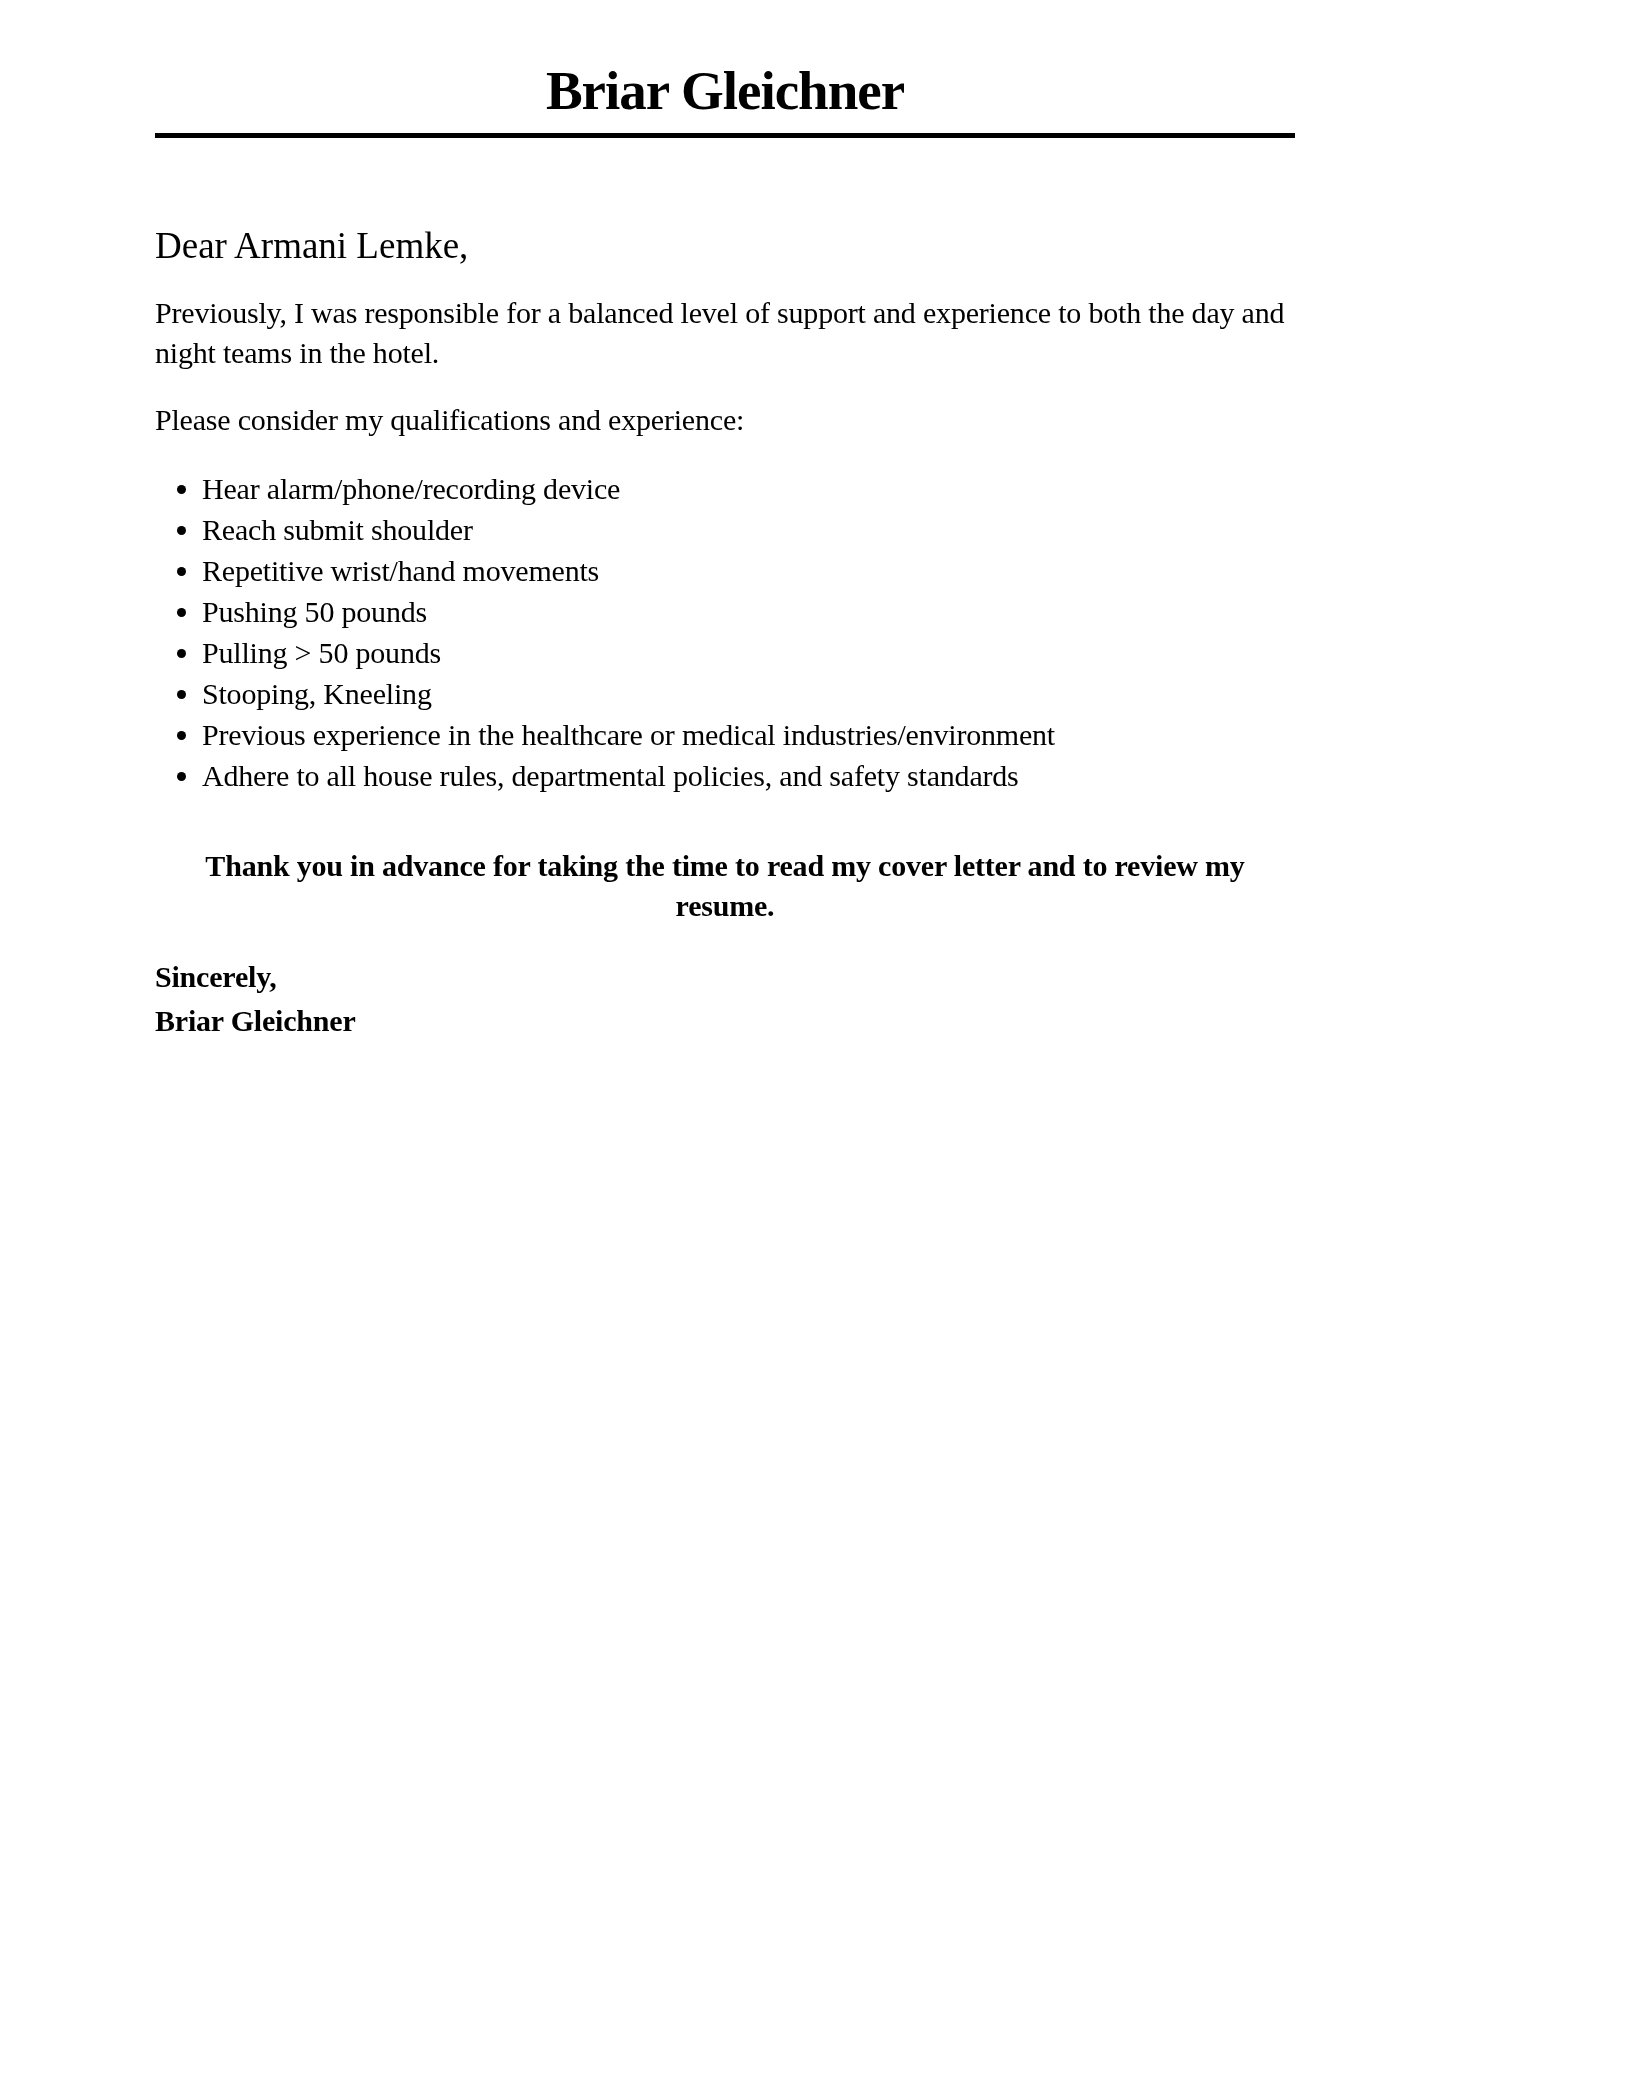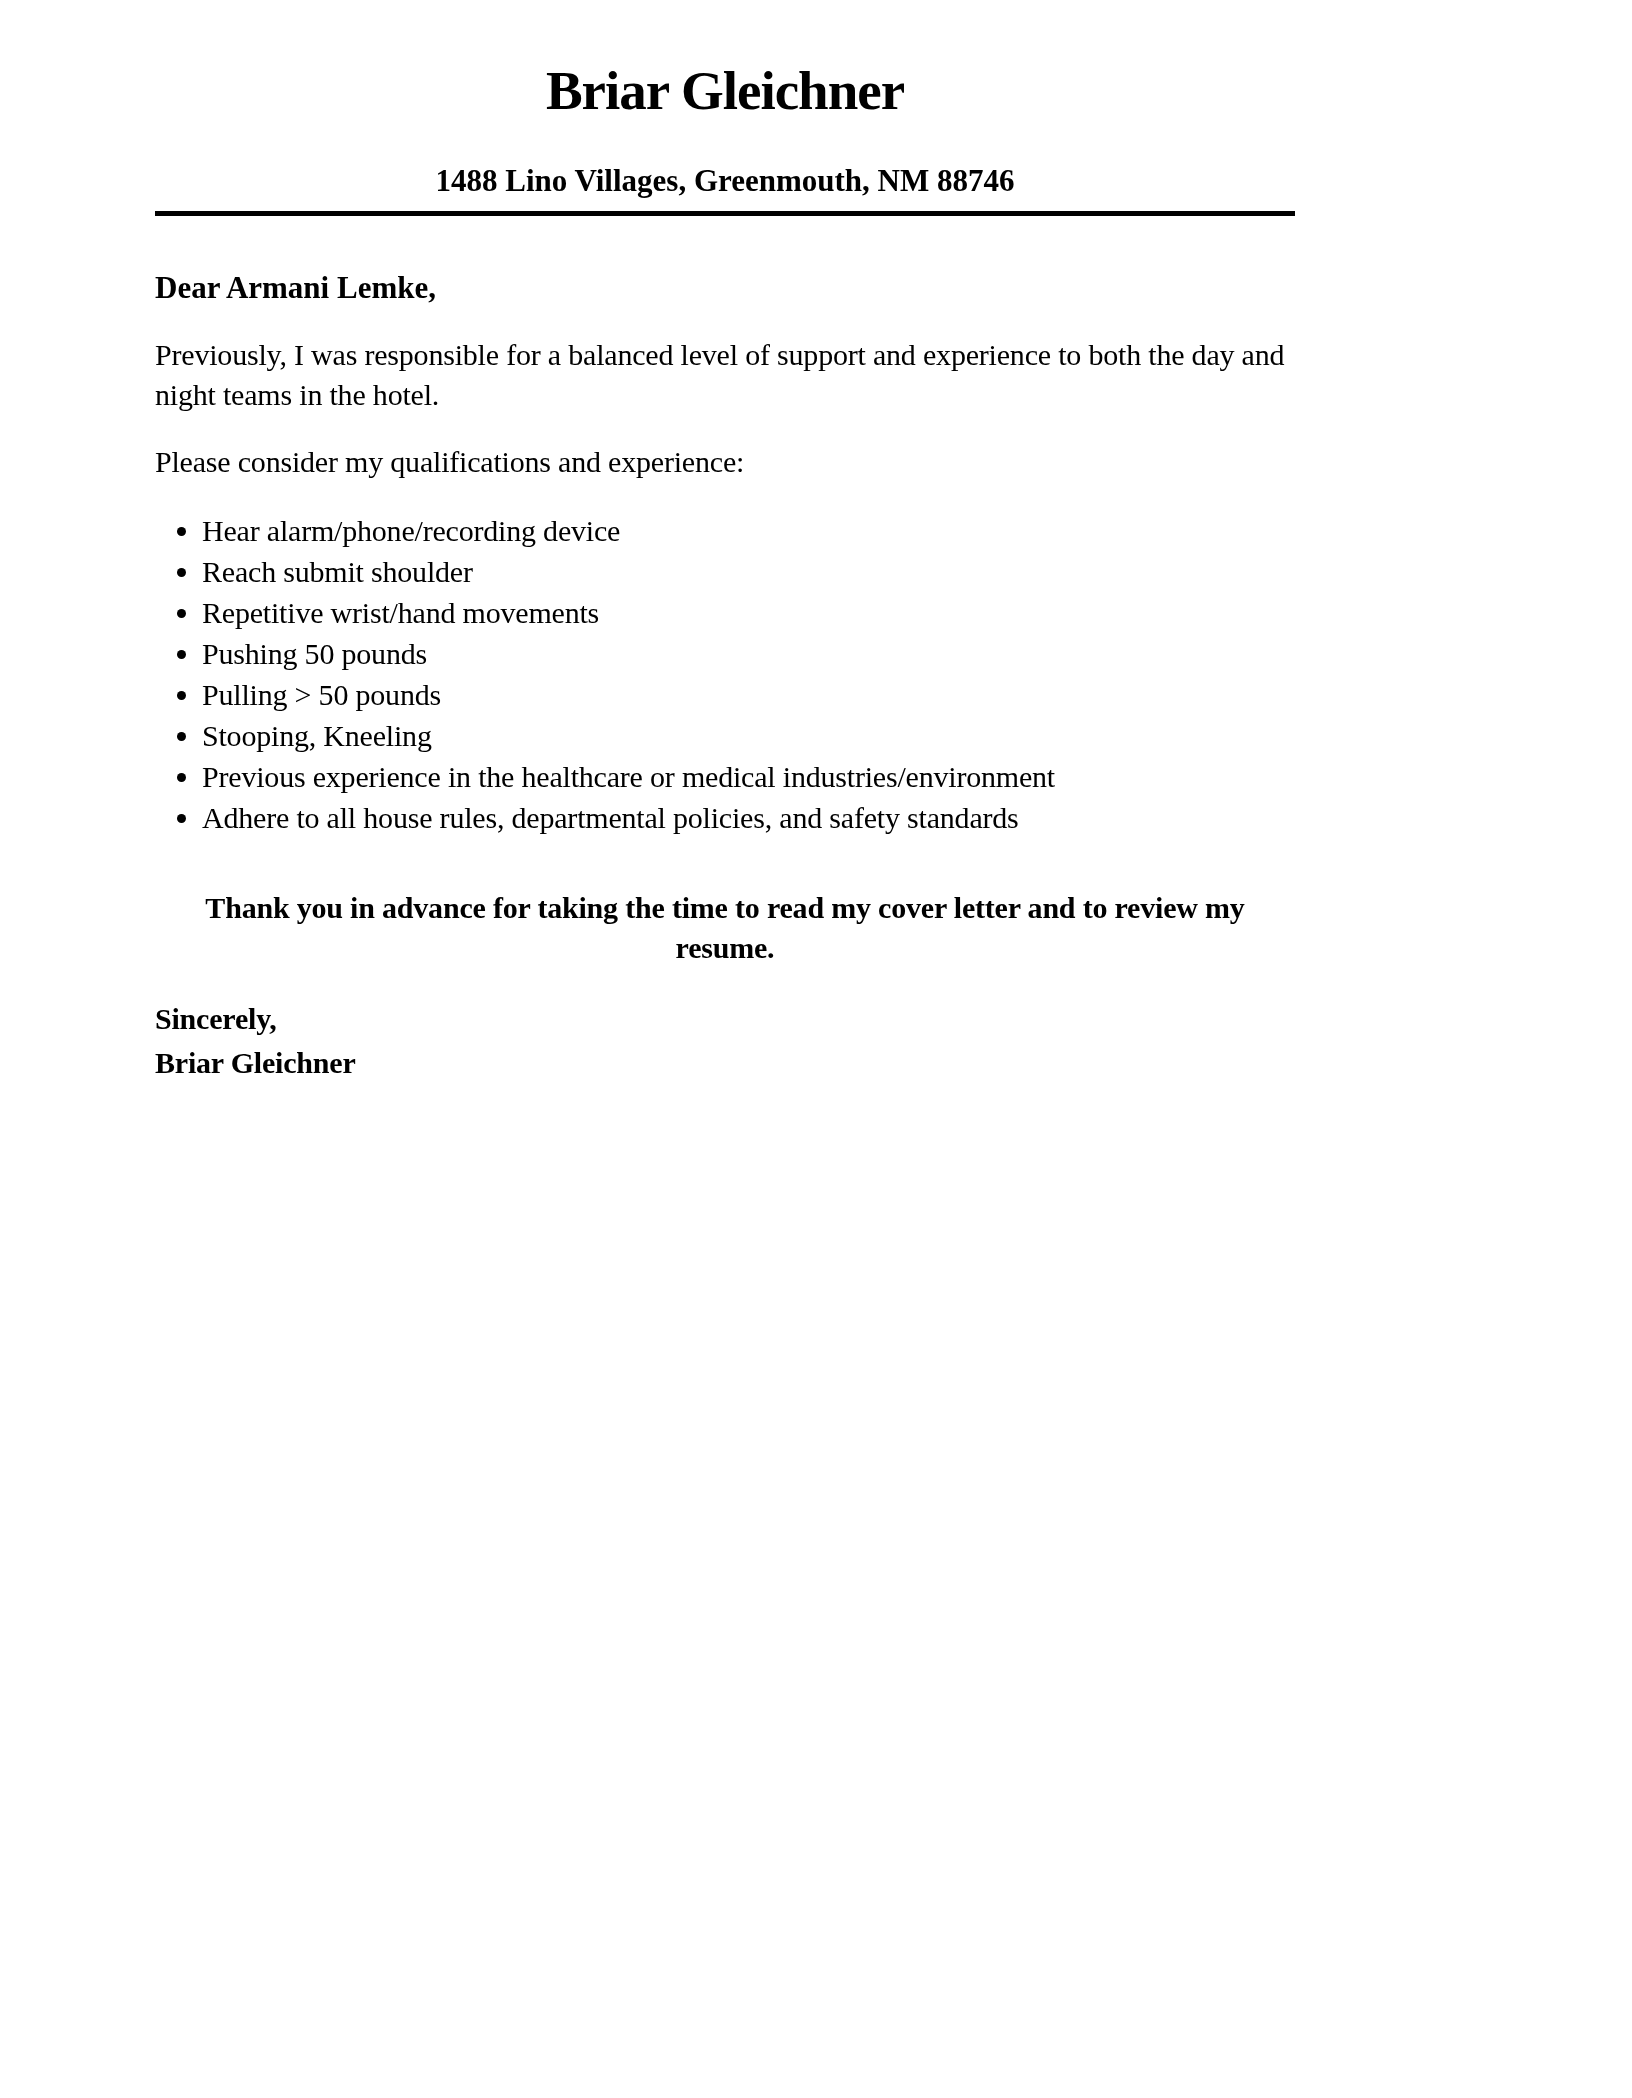--- a/index.html
+++ b/index.html
@@ -32,24 +32,24 @@
     line-height: 38px;
     margin-top: 40px;
   }
   .divider {
     height: 5px;
     background: #000000;
     margin-top: 11px;
     border: none;
   }
   .greeting {
-    font-weight: bold;
-    font-size: 31px;
+    font-weight: normal;
+    font-size: 37px;
     line-height: 40px;
-    margin-top: 52px;
+    margin-top: 88px;
   }
   .body-par {
     font-size: 30px;
     line-height: 40px;
     margin-top: 27px;
     letter-spacing: -0.2px;
   }
   .qual-list {
     margin-top: 28px;
     padding-left: 47px;
@@ -76,21 +76,20 @@
     font-weight: bold;
   }
 </style>
 </head>
 <body>
 
 <div class="page">
 
   <div class="letter-title">Briar Gleichner</div>
 
-  <div class="letter-address">1488 Lino Villages, Greenmouth, NM 88746</div>
 
   <div class="divider"></div>
 
   <div class="greeting">Dear Armani Lemke,</div>
 
 
   <p class="body-par">Previously, I was responsible for a balanced level of support and experience to both the day and night teams in the hotel.</p>
 
   <p class="body-par">Please consider my qualifications and experience:</p>
 

